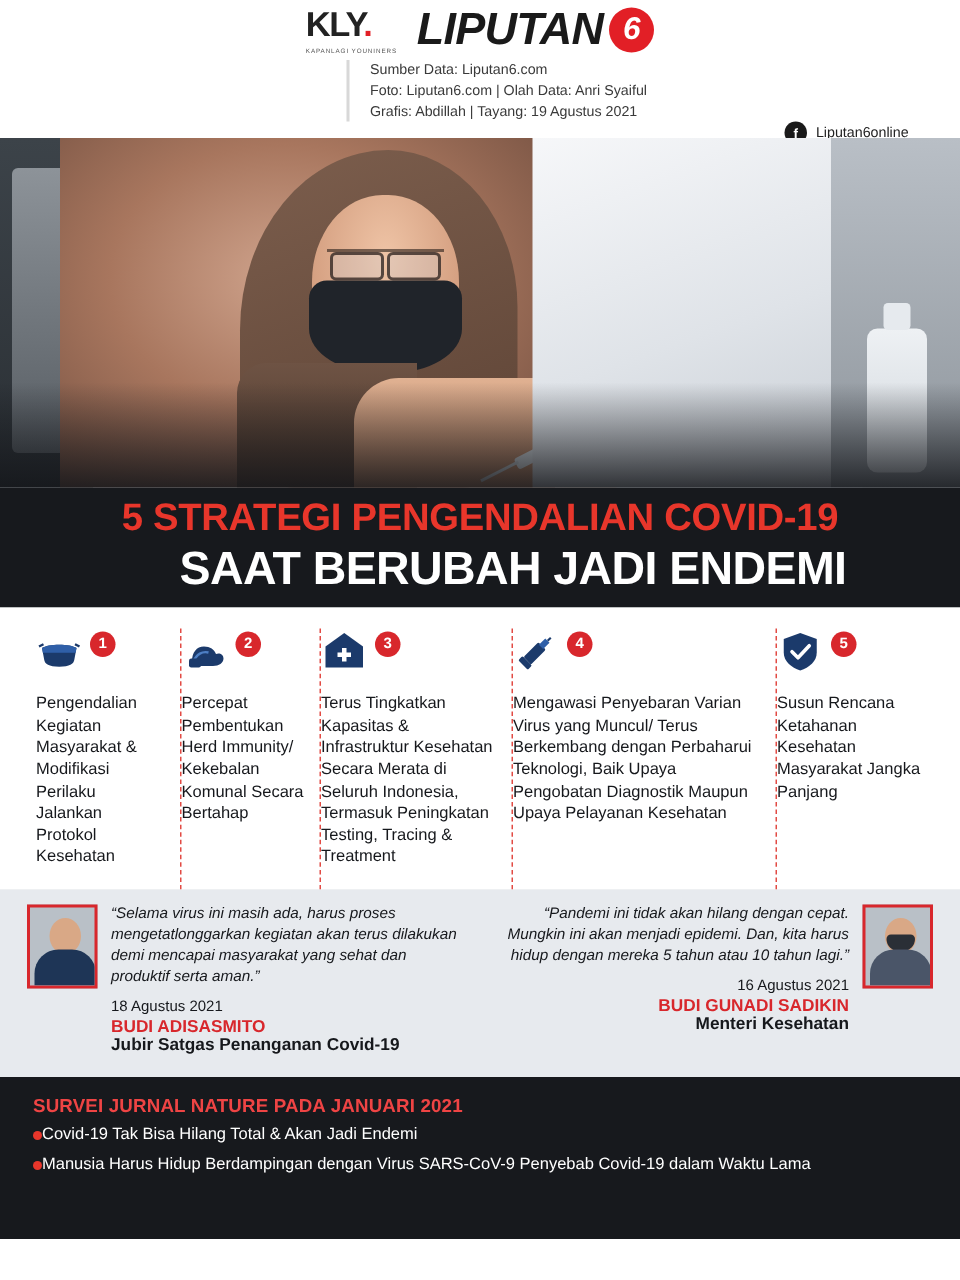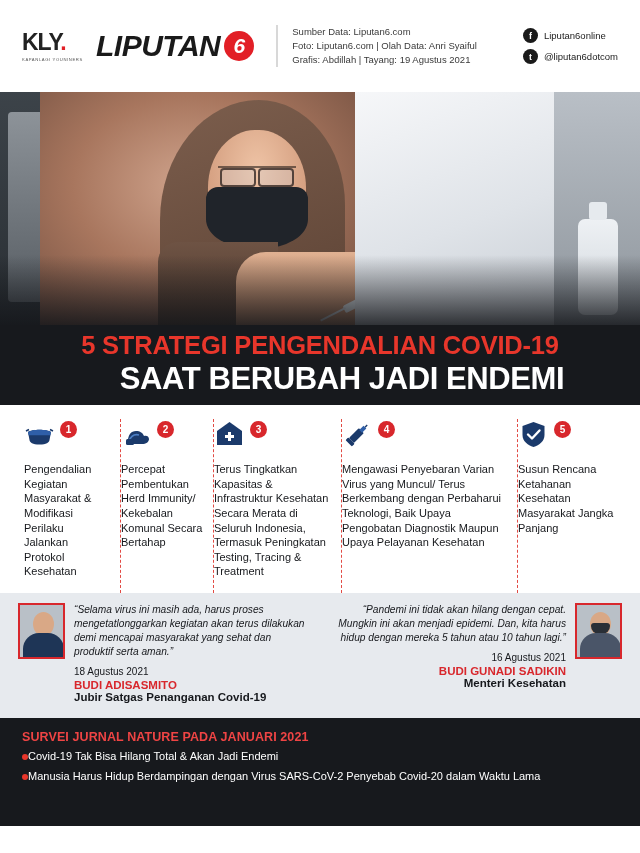--- a/index.html
+++ b/index.html
@@ -15,20 +15,21 @@
     overflow: hidden;
   }
 
   
   .header {
     position: absolute; left: 0; top: 0;
     width: 640px; height: 92px;
     background: #ffffff;
     display: flex; align-items: center;
     padding: 0 22px;
+    flex-direction: column;
   }
   .brand { display: flex; align-items: center; gap: 8px; }
   .kly {
     position: relative;
     width: 66px; height: 40px;
     display: flex; flex-direction: column; justify-content: center;
   }
   .kly-top {
     font-size: 23px; font-weight: bold; letter-spacing: -1px;
     color: #222; line-height: 1;
@@ -436,18 +437,18 @@
   </div>
 
   <div class="survey">
     <div class="shead">SURVEI JURNAL NATURE PADA JANUARI 2021</div>
     <div class="sitem">
       <span class="bul"></span>
       <span>Covid-19 Tak Bisa Hilang Total &amp; Akan Jadi Endemi</span>
     </div>
     <div class="sitem">
       <span class="bul"></span>
-      <span>Manusia Harus Hidup Berdampingan dengan Virus SARS-CoV-2 Penyebab Covid-20 dalam Waktu Lama</span>
+      <span>Manusia Harus Hidup Berdampingan dengan Virus SARS-CoV-9 Penyebab Covid-19 dalam Waktu Lama</span>
     </div>
   </div>
 
   <div class="footer"></div>
 </div>
 
 </body></html>

